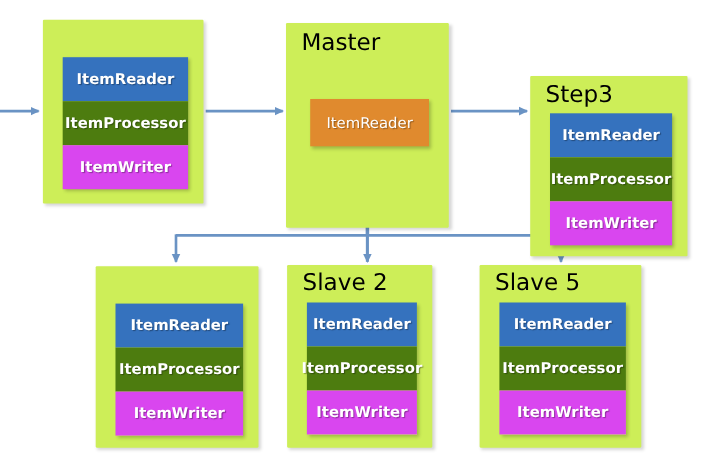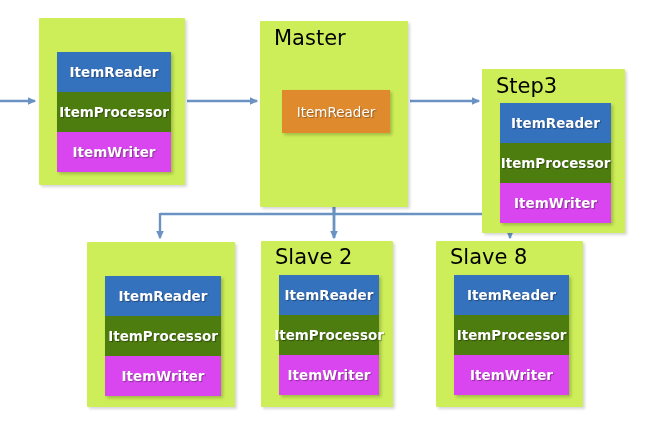--- a/index.html
+++ b/index.html
@@ -159,21 +159,21 @@
   <div class="node" id="node-slave2">
     <div class="node-title">Slave 2</div>
     <div class="stack">
       <div class="band reader">ItemReader</div>
       <div class="band processor">ItemProcessor</div>
       <div class="band writer">ItemWriter</div>
     </div>
   </div>
 
   <div class="node" id="node-slave3">
-    <div class="node-title">Slave 8</div>
+    <div class="node-title">Slave 5</div>
     <div class="stack">
       <div class="band reader">ItemReader</div>
       <div class="band processor">ItemProcessor</div>
       <div class="band writer">ItemWriter</div>
     </div>
   </div>
 
 </div>
 
 </body></html>

